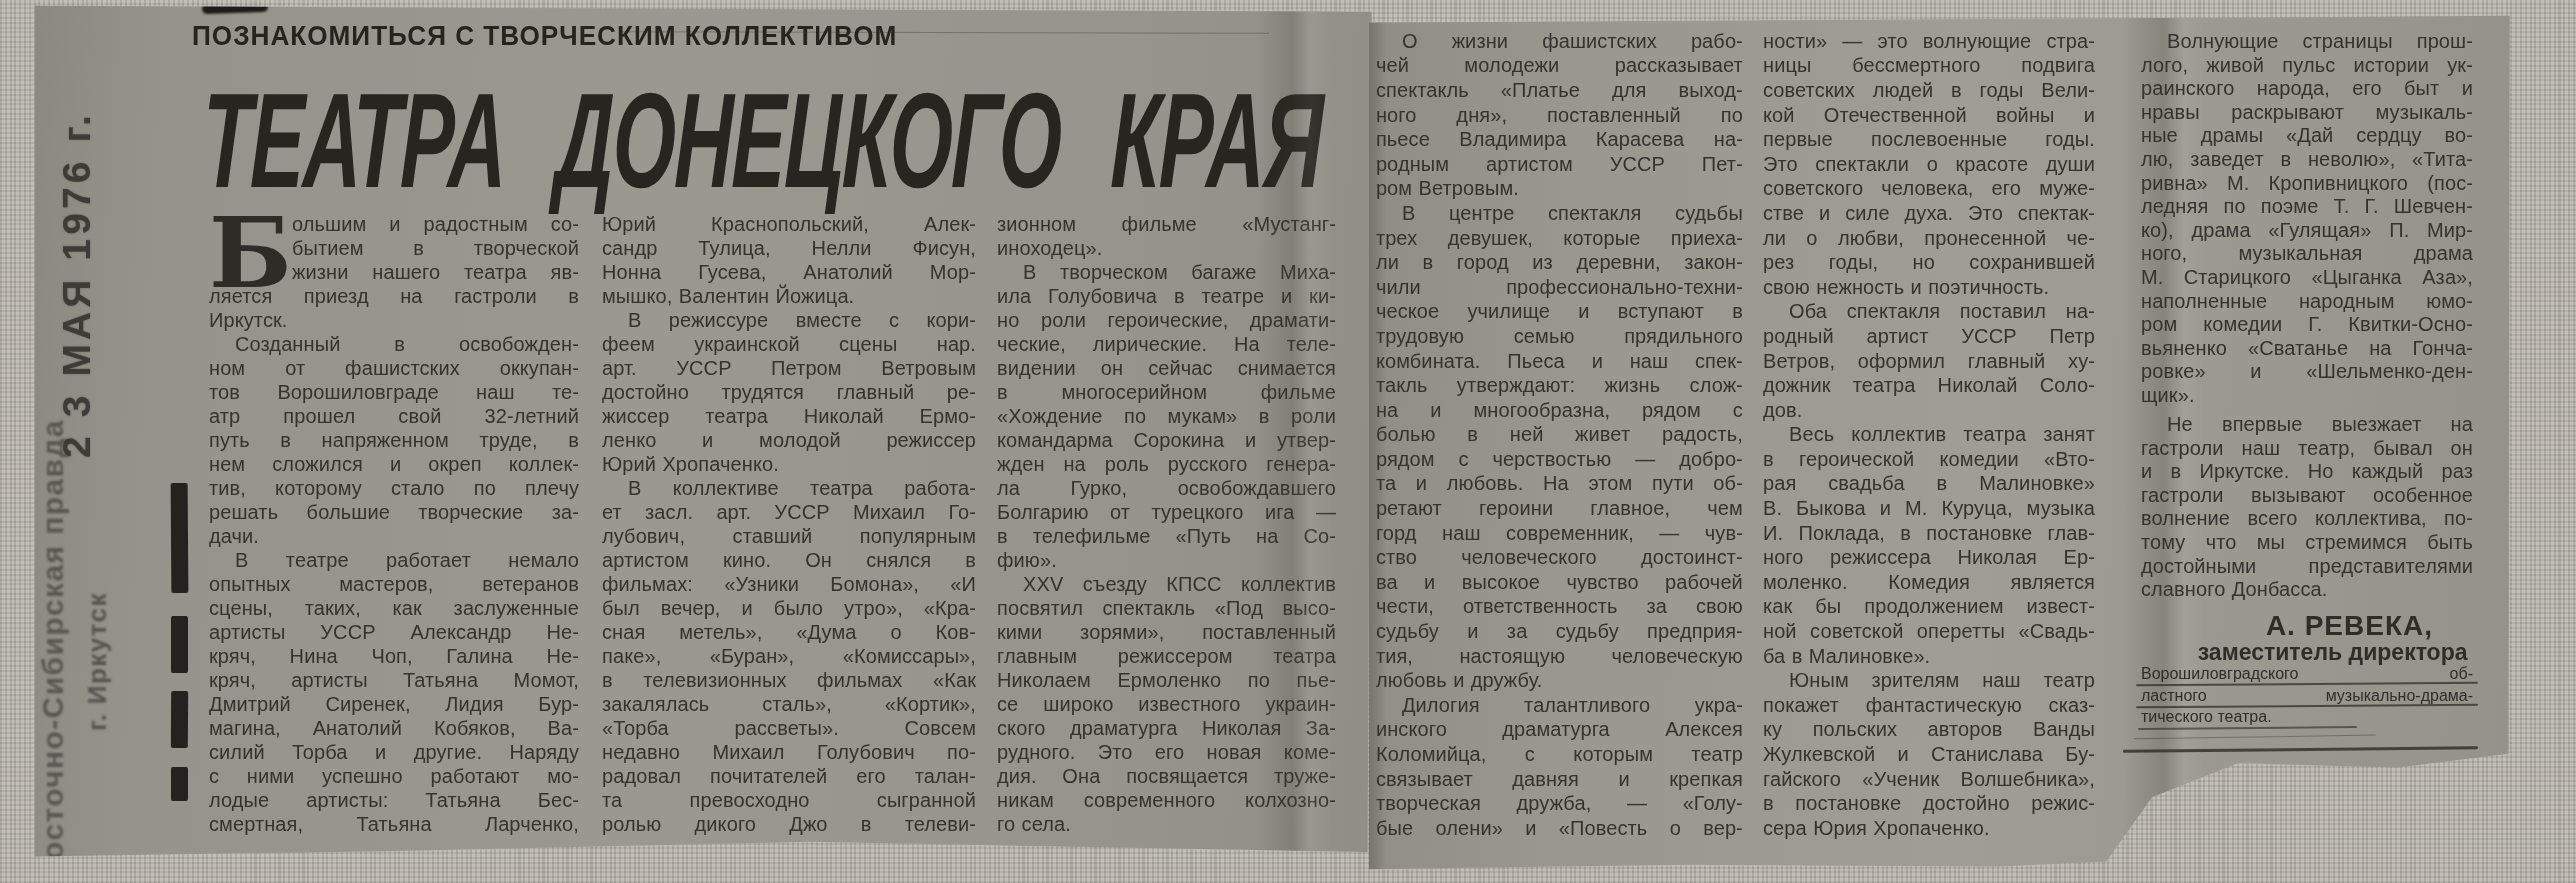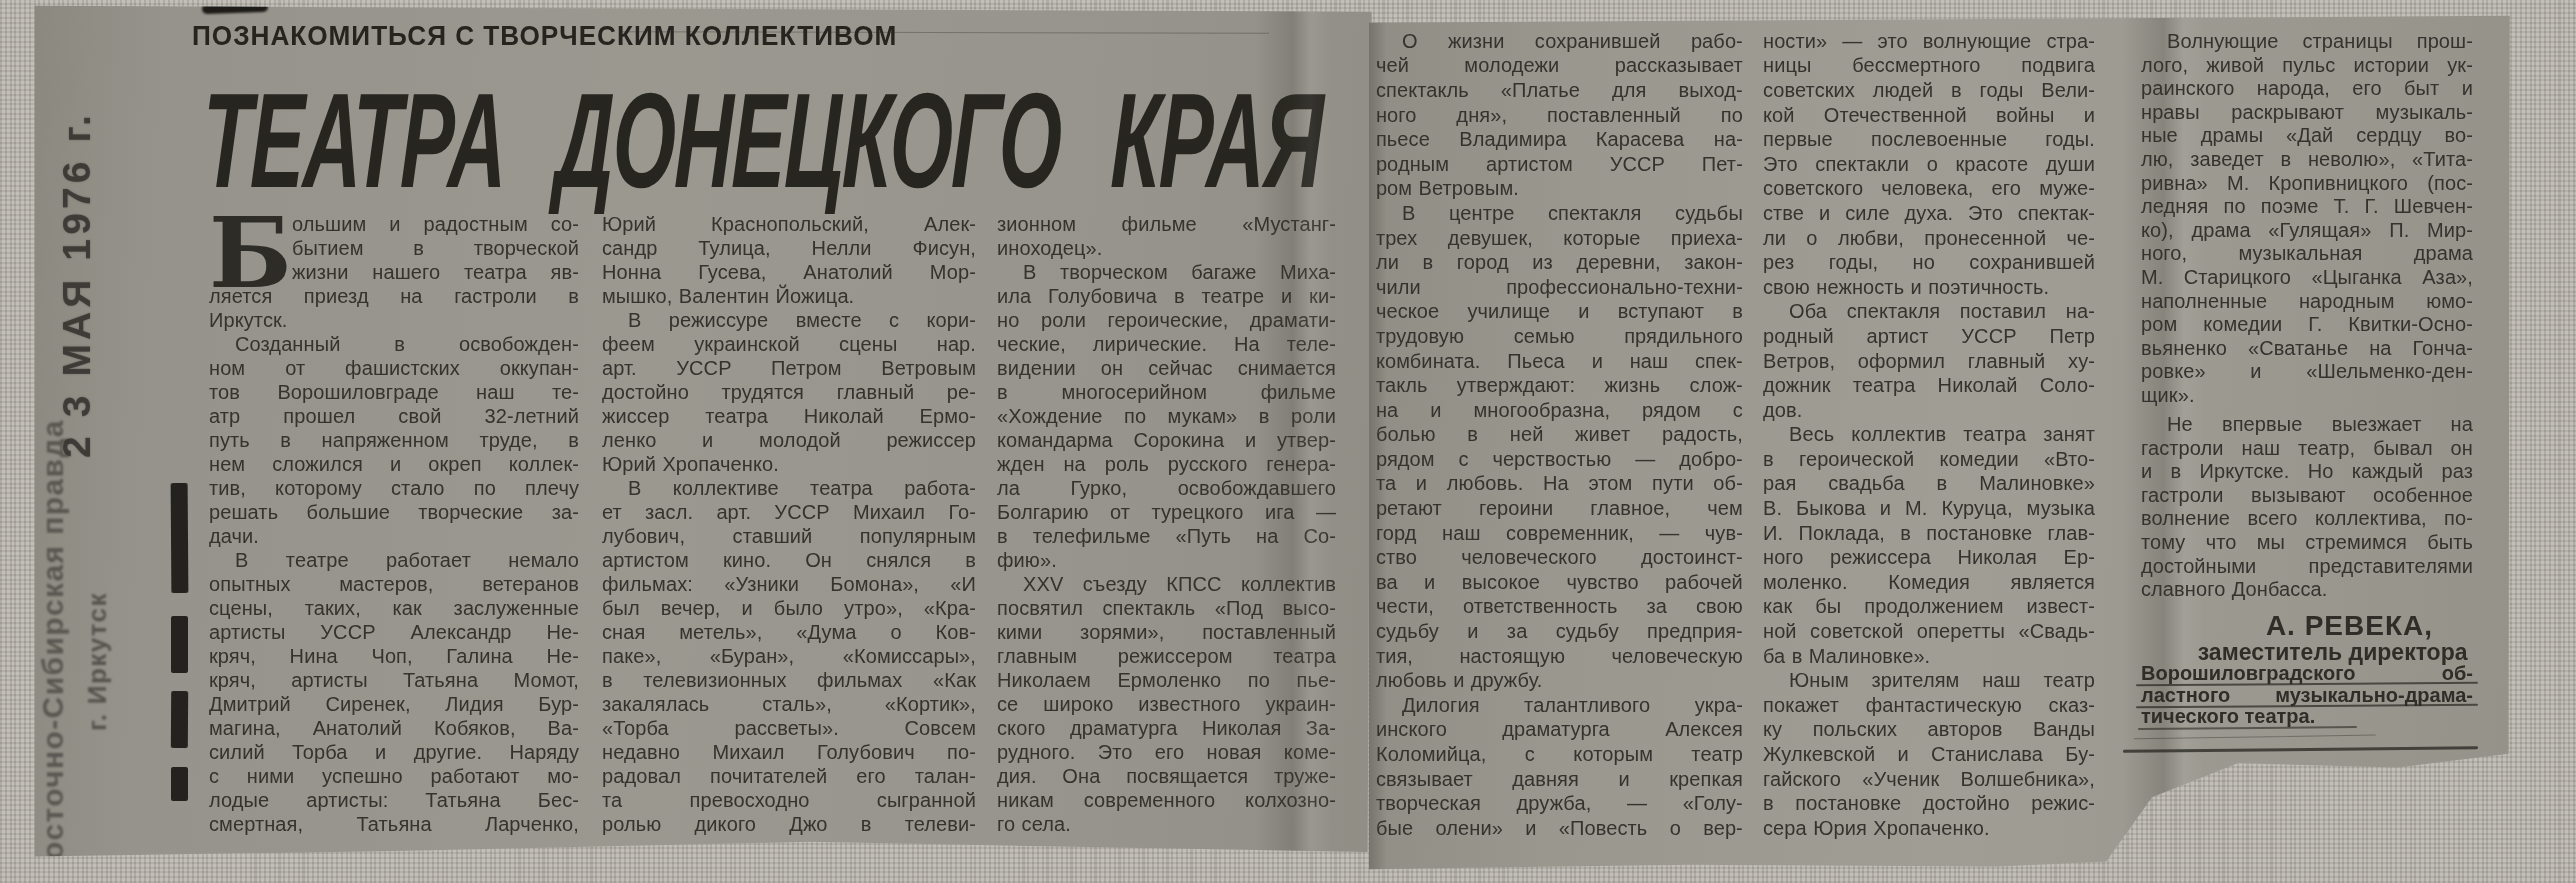--- a/index.html
+++ b/index.html
@@ -75,21 +75,21 @@
 
   .dropcap {
     position:absolute; left:177px; top:201px;
     font-family:"DejaVu Serif", serif; font-weight:bold;
     font-size:97px; line-height:1; color:#2d2c27;
   }
 
   
   .sig-name  { margin-top:12.4px; font-weight:bold; font-size:28px; line-height:23.4px; text-align:right; padding-right:40px; letter-spacing:1px; color:#2e2d28; }
   .sig-title { font-weight:bold; font-size:23px; line-height:21.4px; text-align:right; padding-right:5.5px; margin-top:4.1px; color:#2e2d28; }
-  .sig-org   { position:relative; font-weight:bold; font-size:20px; line-height:21.4px; text-align:justify; text-align-last:justify; color:#2e2d28; }
+  .sig-org   { position:relative; font-weight:normal; font-size:16px; line-height:21.4px; text-align:justify; text-align-last:justify; color:#2e2d28; }
   .sig-org.last { text-align-last:left; }
   .sig-org.ul::after {
     content:""; position:absolute; left:-5.5px; right:-4.1px; bottom:-0.7px; height:2.1px;
     background:rgba(42,41,35,.72); border-radius:1.4px; transform:rotate(-.4deg);
   }
   .sig-org.last::after {
     content:""; position:absolute; left:-2.8px; width:66%; bottom:-1.4px; height:2.1px;
     background:rgba(42,41,35,.6); border-radius:1.4px; transform:rotate(-.5deg);
   }
   .sig-rule { position:relative; margin-top:20.7px; margin-left:-18px; width:107%; height:2.8px;
@@ -239,21 +239,21 @@
         <div class="line">ского драматурга Николая За-</div>
         <div class="line">рудного. Это его новая коме-</div>
         <div class="line">дия. Она посвящается труже-</div>
         <div class="line">никам современного колхозно-</div>
         <div class="line end">го села.</div>
       </div>
   </div>
 
   <div class="piece" id="piece-right">
     <div class="col" id="col-4">
-        <div class="line indent">О жизни сохранившей рабо-</div>
+        <div class="line indent">О жизни фашистских рабо-</div>
         <div class="line">чей молодежи рассказывает</div>
         <div class="line">спектакль «Платье для выход-</div>
         <div class="line">ного дня», поставленный по</div>
         <div class="line">пьесе Владимира Карасева на-</div>
         <div class="line">родным артистом УССР Пет-</div>
         <div class="line end">ром Ветровым.</div>
         <div class="line indent">В центре спектакля судьбы</div>
         <div class="line">трех девушек, которые приеха-</div>
         <div class="line">ли в город из деревни, закон-</div>
         <div class="line">чили профессионально-техни-</div>

